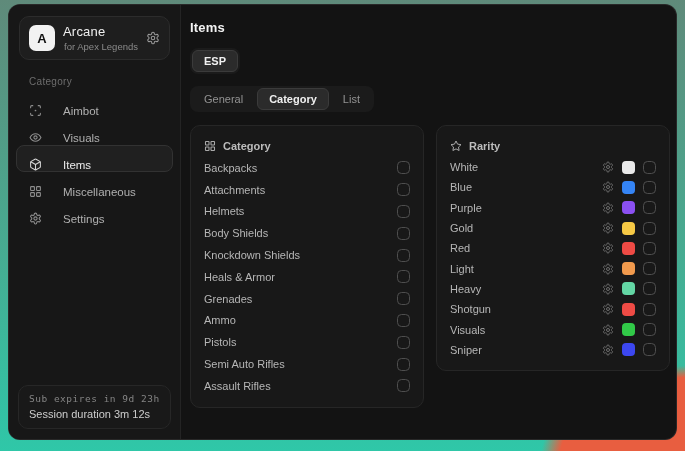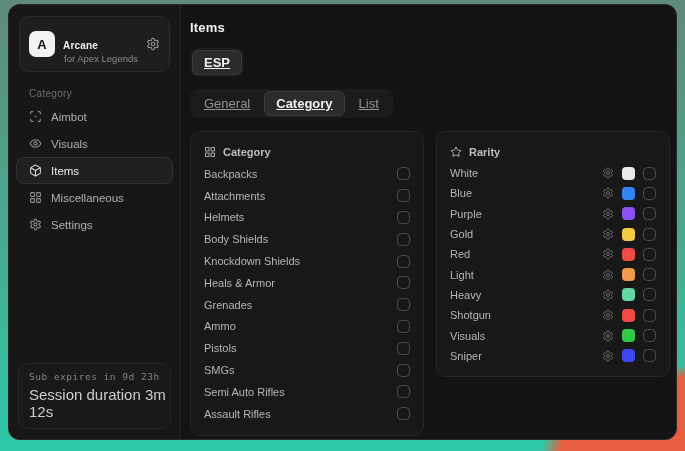--- a/index.html
+++ b/index.html
@@ -37,27 +37,27 @@
     display: flex; align-items: center; gap: 8px;
   }
   .logo {
     width: 26px; height: 26px; flex: none;
     background: #f2f2f2; color: #111;
     border-radius: 7px;
     display: flex; align-items: center; justify-content: center;
     font-weight: 700; font-size: 13px;
   }
   .brand-text { flex: 1; min-width: 0; }
-  .brand-title { color: #f0f0f0; font-size: 10px; font-weight: 700; letter-spacing: .2px; margin-top: 16px; }
+  .brand-title { color: #f0f0f0; font-size: 13px; font-weight: 400; letter-spacing: .2px; }
   .brand-sub { color: #8b8b8b; font-size: 9.5px; margin-top: 2px; text-align: right; }
   .brand-gear { color: #9a9a9a; display: flex; }
   .section-label { color: #6d6d6d; font-size: 10px; margin: 16px 0 4px 20px; letter-spacing: .3px; }
   .nav { display: flex; flex-direction: column; }
   .nav-item {
-    display: flex; align-items: center; gap: 9px;
+    display: flex; align-items: flex-end; gap: 21px;
     height: 27px; margin: 0 7px; padding: 0 12px;
     color: #b0b0b0; font-size: 11.5px;
     border: 1px solid transparent; border-radius: 8px;
     cursor: default;
   }
   .nav-item .nicon { display: flex; color: #8d8d8d; }
   .nav-item.active {
     background: #202020; border-color: #323232; color: #eaeaea;
   }
   .nav-item.active .nicon { color: #d5d5d5; }
@@ -66,31 +66,31 @@
     margin: 0 9px 10px 9px;
     border: 1px solid #272727;
     background: #191919;
     border-radius: 10px;
     padding: 7px 0 8px 10px;
   }
   .session-line1 {
     font-family: "DejaVu Sans Mono", monospace;
     color: #848484; font-size: 9.5px; letter-spacing: .5px;
   }
-  .session-line2 { color: #cdcdcd; font-size: 15px; margin-top: 4px; }
+  .session-line2 { color: #cdcdcd; font-size: 11px; margin-top: 4px; }
   
   .main { flex: 1; padding: 15px 9px 0 9px; overflow: hidden; }
   .page-title { color: #f2f2f2; font-size: 13px; font-weight: 700; letter-spacing: .2px; }
   .seg-group {
     display: inline-flex; align-items: center; gap: 2px;
     background: #1b1b1b; border-radius: 8px; padding: 2px;
   }
   .seg {
-    padding: 4px 11px; font-size: 13px; color: #929292;
-    border-radius: 6px; border: 1px solid transparent; cursor: default; text-decoration: underline;
+    padding: 4px 11px; font-size: 11px; color: #929292;
+    border-radius: 6px; border: 1px solid transparent; cursor: default;
   }
   .seg.on { background: #2b2b2b; border-color: #3b3b3b; color: #f0f0f0; font-weight: 700; }
   .row-toggle { margin-top: 13px; }
   .row-tabs { margin-top: 12px; }
   .panels { display: flex; gap: 12px; margin-top: 13px; align-items: flex-start; }
   .panel {
     width: 234px; flex: none;
     background: #181818;
     border: 1px solid #262626;
     border-radius: 10px;
@@ -263,24 +263,20 @@
           </div>
         <div class="crow">
             <span class="rlabel">Ammo</span>
             <span class="checkbox"></span>
           </div>
         <div class="crow">
             <span class="rlabel">Pistols</span>
             <span class="checkbox"></span>
           </div>
         <div class="crow">
-            <span class="rlabel">SMGs</span>
-            <span class="checkbox"></span>
-          </div>
-        <div class="crow">
             <span class="rlabel">Semi Auto Rifles</span>
             <span class="checkbox"></span>
           </div>
         <div class="crow">
             <span class="rlabel">Assault Rifles</span>
             <span class="checkbox"></span>
           </div>
 
       </div>
 

